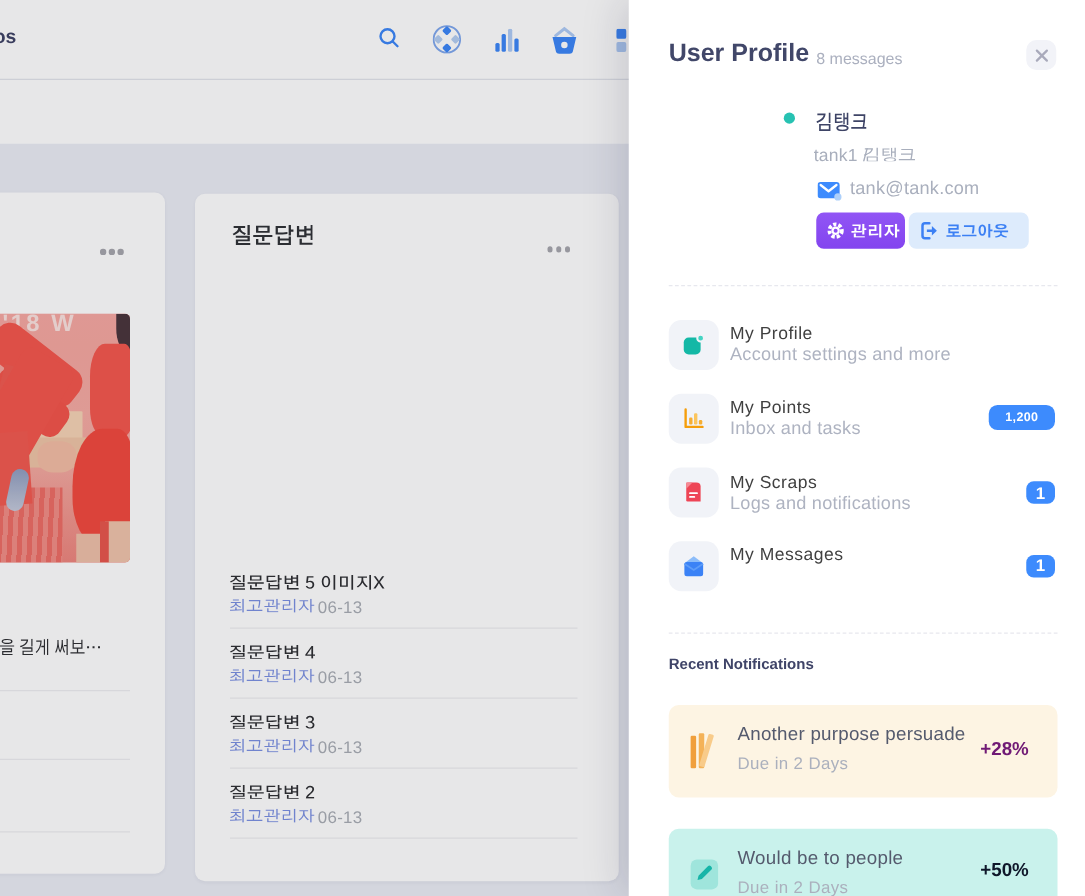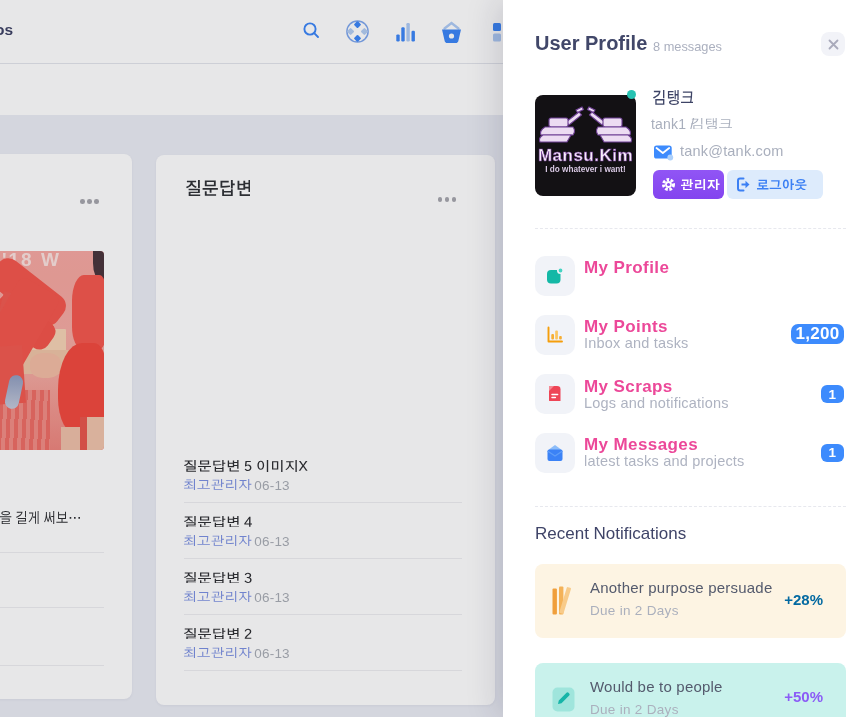--- a/index.html
+++ b/index.html
@@ -25,24 +25,24 @@
 #pclose{position:absolute;left:318px;top:32px;width:24px;height:24px;border-radius:8px;background:#f2f3f8;display:flex;align-items:center;justify-content:center}
 #avatar{position:absolute;left:32px;top:95px;width:101px;height:101px;border-radius:8px;background:#131114;overflow:hidden}
 #avdot{position:absolute;left:124px;top:90px;width:9px;height:9px;border-radius:50%;background:#27c2b2}
 .pgrey{color:#a8aebc;font-size:14px;letter-spacing:.2px}
 #email{position:absolute;left:177px;top:143.5px;font-size:14.5px;line-height:1;color:#a9afbd;letter-spacing:.2px}
 .btn{position:absolute;border-radius:6px;display:flex;align-items:center}
 #btnadmin{left:150px;top:170px;width:71px;height:29px;background:linear-gradient(180deg,#9155f5,#8344ef)}
 #btnlogout{left:224px;top:170px;width:96px;height:29px;background:#ddebfc}
 .dashsep{position:absolute;left:32px;width:311px;border-top:1.5px dashed #e7e8ee}
 .tile{position:absolute;left:32px;width:40px;height:40px;border-radius:10px;background:#f1f3f8;display:flex;align-items:center;justify-content:center}
-.mtitle{position:absolute;left:81px;font-size:17px;font-weight:700;color:#ec4899;letter-spacing:.4px}
+.mtitle{position:absolute;left:81px;font-size:14px;font-weight:400;color:#404040;letter-spacing:.4px}
 .msub{position:absolute;left:81px;font-size:14.5px;color:#aeb3c1;letter-spacing:.2px}
 .badge{position:absolute;background:#3d8bfd;color:#fff;font-weight:700;display:flex;align-items:center;justify-content:center;letter-spacing:.3px}
-#rnhead{position:absolute;left:32px;top:525px;font-size:17px;line-height:1;font-weight:400;color:#3f4468;letter-spacing:0}
+#rnhead{position:absolute;left:32px;top:525px;font-size:12px;line-height:1;font-weight:700;color:#3f4468;letter-spacing:0}
 .ncard{position:absolute;left:32px;width:311px;height:74px;border-radius:8px}
 .ntitle{position:absolute;left:55px;font-size:15px;line-height:1.2;color:#545a6d;letter-spacing:.2px}
 .ndue{position:absolute;left:55px;font-size:13.5px;line-height:1.1;color:#abb0bd;letter-spacing:.3px}
 .npct{position:absolute;font-size:15px;line-height:1;font-weight:700;letter-spacing:0}
 </style></head><body>
 <div id="app">
   <div id="header">
     <div id="logo">os</div>
     <svg class="abs" style="left:302px;top:21px" width="19" height="19" viewBox="0 0 19 19">
         <circle cx="8" cy="8" r="5.6" fill="none" stroke="#3b86f8" stroke-width="1.9"></circle>
@@ -151,38 +151,20 @@
 </div>
 <div id="backdrop"></div>
 <aside id="panel">
   <div id="ptitle">User Profile</div>
   <div id="pmsg">8 messages</div>
   <div id="pclose">
       <svg width="11" height="11" viewBox="0 0 11 11">
         <path d="M1.5 1.5 L9.5 9.5 M9.5 1.5 L1.5 9.5" stroke="#a9aabb" stroke-width="1.8" stroke-linecap="round"></path>
       </svg>
     </div>
-  <div id="avatar">
-    <svg width="101" height="101" viewBox="0 0 101 101">
-      <g fill="#ecdcf2" stroke="#6d3f93" stroke-width="1.1">
-        <path d="M31 27 L44 17 l2.5 3 L34 30 z"></path>
-        <path d="M41 15 l6 -3 1.5 2.5 -6 3 z"></path>
-        <rect x="14" y="23" width="19" height="9" rx="2"></rect>
-        <path d="M10 32 h28 q3 4 0 8 h-32 q-2 -4 4 -8 z"></path>
-        <path d="M8 40 h28 l-4 7 h-27 q-2 -4 3 -7 z"></path>
-        <path d="M70 27 L57 17 l-2.5 3 L67 30 z"></path>
-        <path d="M60 15 l-6 -3 -1.5 2.5 6 3 z"></path>
-        <rect x="68" y="23" width="19" height="9" rx="2"></rect>
-        <path d="M91 32 h-28 q-3 4 0 8 h32 q2 -4 -4 -8 z"></path>
-        <path d="M93 40 h-28 l4 7 h27 q2 -4 -3 -7 z"></path>
-      </g>
-      <text x="50.5" y="66" text-anchor="middle" font-family="Liberation Sans" font-size="17" font-weight="700" fill="#f6eef8" stroke="#7a3fa0" stroke-width="0.55" letter-spacing="0.5">Mansu.Kim</text>
-      <text x="50.5" y="77" text-anchor="middle" font-family="Liberation Sans" font-size="8.2" font-weight="700" fill="#d9c9e4">I do whatever i want!</text>
-    </svg>
-  </div>
   <div id="avdot"></div>
   <div class="abs pgrey" style="left:148px;top:116px">tank1 /&nbsp;</div>
   <div id="email">tank@tank.com</div>
   <svg class="abs" style="left:151px;top:145px" width="24" height="18" viewBox="0 0 24 18">
       <rect x="0" y="0.5" width="17.7" height="13" rx="2.6" fill="#3d8bfd"></rect>
       <path d="M2.5 3 L8.85 8 L15.2 3" fill="none" stroke="#fff" stroke-width="1.8" stroke-linecap="round" stroke-linejoin="round"></path>
       <circle cx="16.3" cy="12.5" r="2.9" fill="#add0fa"></circle>
     </svg>
   <div class="btn" id="btnadmin">
     <svg style="margin-left:8px" width="15" height="15" viewBox="0 0 15 15">
@@ -212,32 +194,33 @@
     </svg>
   <div class="dashsep" style="top:228px"></div>
 
   <div class="tile" style="top:255.5px">
       <svg width="20" height="20" viewBox="0 0 20 20">
         <rect x="2" y="4" width="13.5" height="13.5" rx="4" fill="#14b8a6"></rect>
         <circle cx="15.5" cy="4.5" r="2.7" fill="#45d4c3" stroke="#f1f3f8" stroke-width="1.6"></circle>
       </svg>
     </div>
   <div class="mtitle" style="top:258px">My Profile</div>
+  <div class="msub" style="top:276px">Account settings and more</div>
 
   <div class="tile" style="top:314.5px">
       <svg width="20" height="20" viewBox="0 0 20 20">
         <path d="M3.5 2.5 V16.5 H17" fill="none" stroke="#f59e0b" stroke-width="1.9" stroke-linecap="round" stroke-linejoin="round"></path>
         <rect x="6.3" y="9" width="2.7" height="5.5" rx="1" fill="#f6ae33"></rect>
         <rect x="10.2" y="5.5" width="2.7" height="9" rx="1" fill="#fbc55e"></rect>
         <rect x="14.1" y="11" width="2.7" height="3.5" rx="1" fill="#f6ae33"></rect>
       </svg>
     </div>
   <div class="mtitle" style="top:317px">My Points</div>
   <div class="msub" style="top:335px">Inbox and tasks</div>
-  <div class="badge" style="left:288px;top:324px;width:53px;height:20px;border-radius:7px;font-size:17px">1,200</div>
+  <div class="badge" style="left:288px;top:324px;width:53px;height:20px;border-radius:7px;font-size:10px">1,200</div>
 
   <div class="tile" style="top:374px">
       <svg width="20" height="20" viewBox="0 0 20 20">
         <path d="M5 2 H12 Q15.5 2 15.5 5.5 V18 H5 Q4 18 4 17 V3 Q4 2 5 2" fill="#ee4556" transform="scale(1,0.95)"></path>
         <path d="M4 2 L9 2 L4 7 Z" fill="#f58a95"></path>
         <line x1="7" y1="10.5" x2="12.6" y2="10.5" stroke="#fff" stroke-width="1.5" stroke-linecap="round"></line>
         <line x1="7" y1="13.5" x2="10.4" y2="13.5" stroke="#fff" stroke-width="1.5" stroke-linecap="round"></line>
       </svg>
     </div>
   <div class="mtitle" style="top:376.5px">My Scraps</div>
@@ -245,38 +228,37 @@
   <div class="badge" style="left:318px;top:385.3px;width:23px;height:18px;border-radius:6px;font-size:13.5px">1</div>
 
   <div class="tile" style="top:432.5px">
       <svg width="20" height="20" viewBox="0 0 20 20">
         <path d="M2.5 7.5 L10 2 L17.5 7.5 Z" fill="#8cbcf9"></path>
         <rect x="2.5" y="6.5" width="15" height="11.5" rx="2" fill="#3b82f6"></rect>
         <path d="M2.5 8 L10 13 L17.5 8" fill="none" stroke="#5d9cf8" stroke-width="1.4"></path>
       </svg>
     </div>
   <div class="mtitle" style="top:435px">My Messages</div>
-  <div class="msub" style="top:453px">latest tasks and projects</div>
   <div class="badge" style="left:318px;top:443.7px;width:23px;height:18px;border-radius:6px;font-size:13.5px">1</div>
 
   <div class="dashsep" style="top:506px"></div>
   <div id="rnhead">Recent Notifications</div>
 
   <div class="ncard" style="top:564px;background:#fdf4e3">
     <svg class="abs" style="left:17px;top:22px" width="23" height="30" viewBox="0 0 23 30">
         <rect x="0.5" y="2.5" width="4.4" height="26" rx="1" fill="#f09f3c"></rect>
         <rect x="7" y="0.5" width="4.4" height="28" rx="1" fill="#f4b258"></rect>
         <rect x="14.8" y="1.5" width="4.4" height="27" rx="1" fill="#f8cb8a" transform="rotate(17 17 2)"></rect>
       </svg>
     <div class="ntitle" style="top:14.5px">Another purpose persuade</div>
     <div class="ndue" style="top:40px">Due in 2 Days</div>
-    <div class="npct" style="right:23px;top:28px;color:#0369a1">+28%</div>
+    <div class="npct" style="right:23px;top:28px;color:#701a75">+28%</div>
   </div>
   <div class="ncard" style="top:663px;background:#c9f2ec">
     <svg class="abs" style="left:17px;top:24px" width="23" height="25" viewBox="0 0 23 25">
         <rect x="0.5" y="0.5" width="22" height="24" rx="5" fill="#9fe5dc"></rect>
         <path d="M6 17 L6.8 13.5 L14.5 5.8 Q15.5 4.8 16.5 5.8 L17.2 6.5 Q18.2 7.5 17.2 8.5 L9.5 16.2 Z" fill="#16b5a8"></path>
       </svg>
     <div class="ntitle" style="top:14.5px">Would be to people</div>
     <div class="ndue" style="top:40px">Due in 2 Days</div>
-    <div class="npct" style="right:23px;top:26px;color:#8b5cf6">+50%</div>
+    <div class="npct" style="right:23px;top:26px;color:#0f172a">+50%</div>
   </div>
 </aside>
 
 </body></html>

